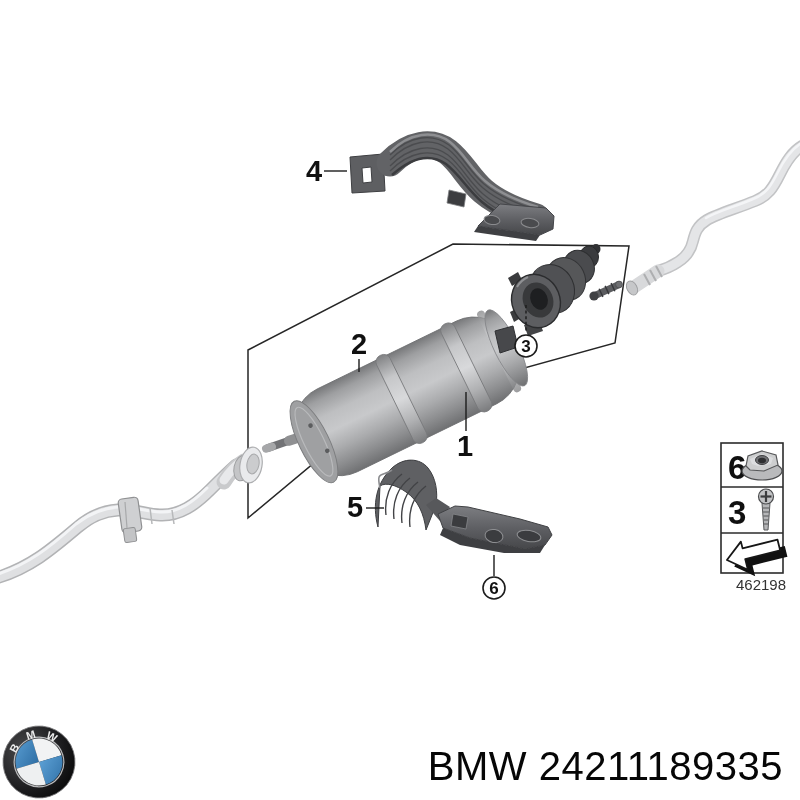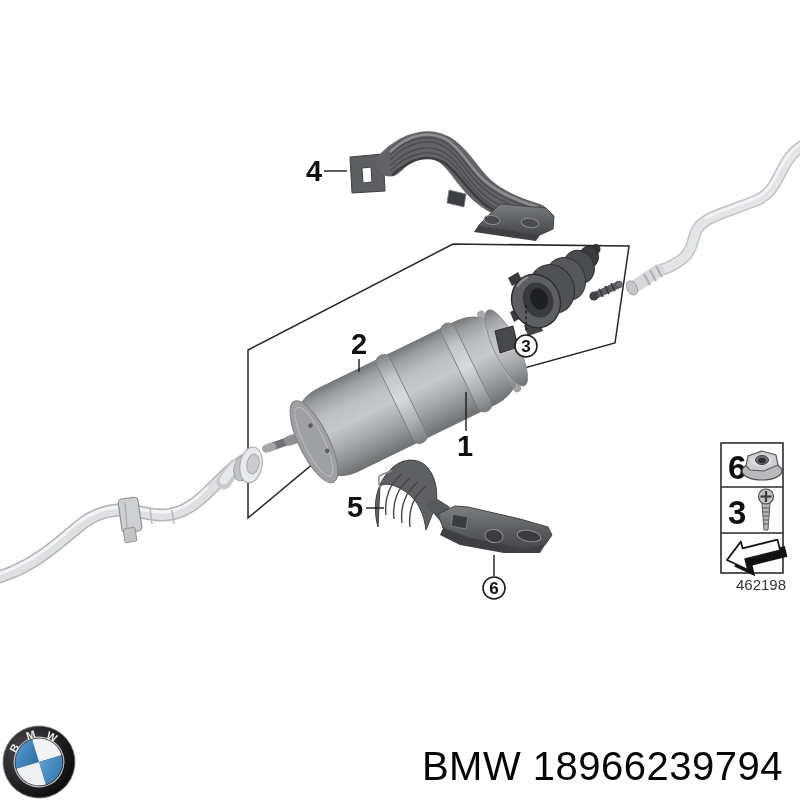--- a/index.html
+++ b/index.html
@@ -237,14 +237,14 @@
     <path d="M0,0 L-23.5,0 A23.5,23.5 0 0 1 0,-23.5 Z" fill="url(#gBlue)"></path>
     <path d="M0,0 L0,-23.5 A23.5,23.5 0 0 1 23.5,0 Z" fill="#f2f3f4"></path>
     <path d="M0,0 L23.5,0 A23.5,23.5 0 0 1 0,23.5 Z" fill="url(#gBlue)"></path>
     <path d="M0,0 L0,23.5 A23.5,23.5 0 0 1 -23.5,0 Z" fill="#eef0f1"></path>
     <text class="logo-letter" transform="rotate(-44)" x="0" y="-24.5" text-anchor="middle">B</text>
     <text class="logo-letter" transform="rotate(0)" x="0" y="-24.5" text-anchor="middle">M</text>
     <text class="logo-letter" transform="rotate(44)" x="0" y="-24.5" text-anchor="middle">W</text>
   </g>
 </svg>
 
-<div id="caption">BMW 18966239794</div>
+<div id="caption">BMW 24211189335</div>
 </div>
 
 </body></html>

